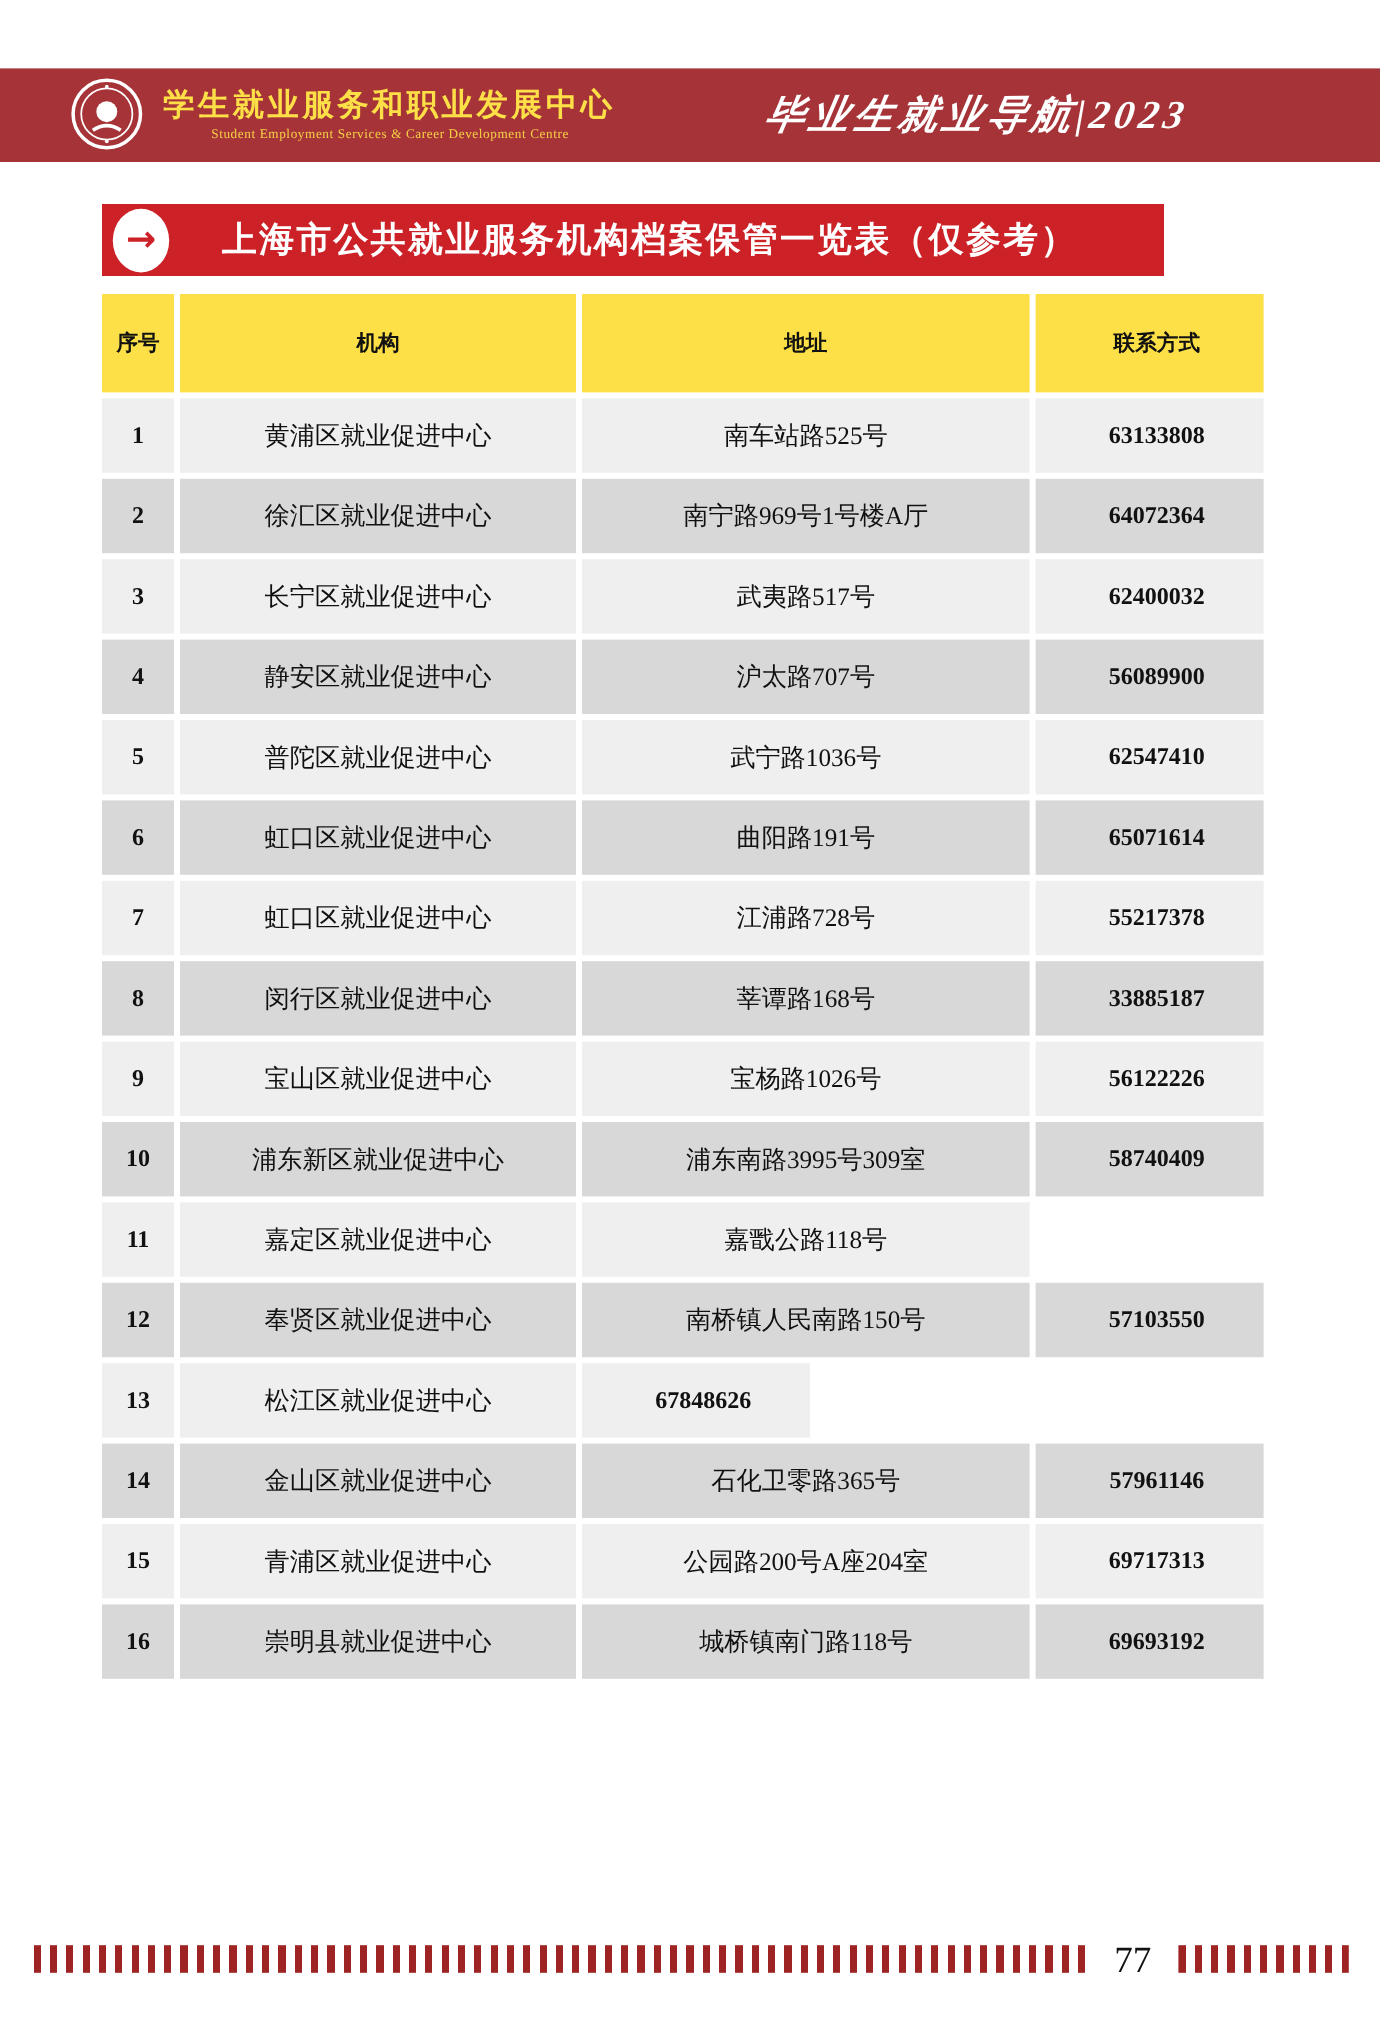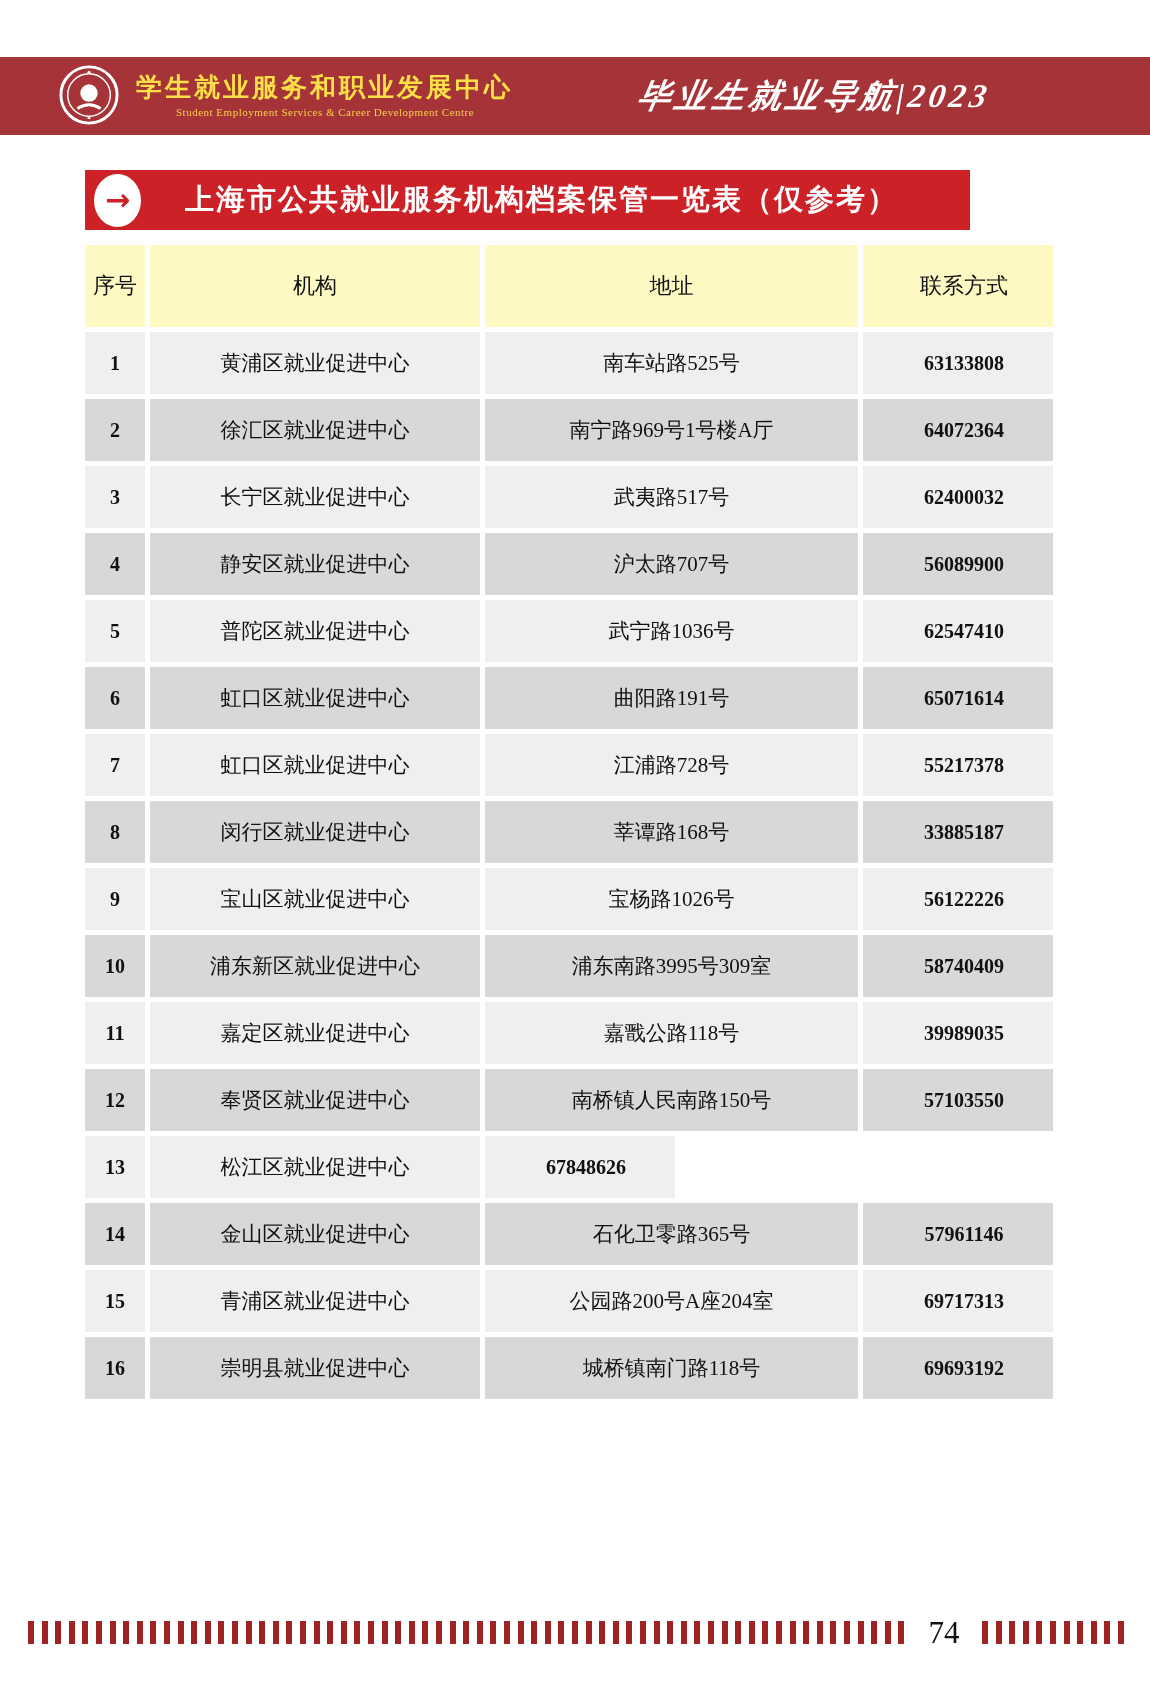--- a/index.html
+++ b/index.html
@@ -26,21 +26,21 @@
     font-family:"Liberation Sans","DejaVu Sans",sans-serif; white-space:nowrap; }
 
   
   .table-wrap { position:absolute; top:245px; left:85px; width:968px; }
   .trow { display:flex; gap:5px; margin-bottom:5px; }
   .cell { display:flex; align-items:center; justify-content:center; text-align:center; }
   .c-no    { width:60px; }
   .c-org   { width:330px; }
   .c-addr  { width:373px; }
   .c-phone { width:190px;padding-left:12px; }
-  .thead .cell { background:#fef9c3; height:82px; font-weight:normal; font-size:22px; color:#111; }
+  .thead .cell { background:#fde047; height:82px; font-weight:bold; font-size:18px; color:#111; }
   .trow.data .cell { height:62px; font-size:21px; color:#111; }
   .trow.data.light .cell { background:#f0efef; }
   .trow.data.dark  .cell { background:#d9d8d8; }
   .trow.data .c-no, .trow.data .c-phone { font-weight:bold; font-size:20px; font-family:"Liberation Serif","DejaVu Serif",serif; }
 
   
   .footer { position:absolute; top:1621px; left:28px; width:1096px; height:23px; display:flex; align-items:center; }
   .bars { height:23px; background:repeating-linear-gradient(90deg,#9d2423 0 6px,rgba(0,0,0,0) 6px 13.6px); }
   .bars-left { width:878px; flex:0 0 878px; }
   .page-no { width:76px; flex:0 0 76px; text-align:center; font-size:31px; color:#111;
@@ -152,21 +152,20 @@
       <div class="cell c-no">10</div>
       <div class="cell c-org">浦东新区就业促进中心</div>
       <div class="cell c-addr">浦东南路3995号309室</div>
       <div class="cell c-phone">58740409</div>
     </div>
 
     <div class="trow data light">
       <div class="cell c-no">11</div>
       <div class="cell c-org">嘉定区就业促进中心</div>
       <div class="cell c-addr">嘉戬公路118号</div>
-      <div class="cell c-phone">39989035</div>
     </div>
 
     <div class="trow data dark">
       <div class="cell c-no">12</div>
       <div class="cell c-org">奉贤区就业促进中心</div>
       <div class="cell c-addr">南桥镇人民南路150号</div>
       <div class="cell c-phone">57103550</div>
     </div>
 
     <div class="trow data light">
@@ -193,17 +192,17 @@
       <div class="cell c-no">16</div>
       <div class="cell c-org">崇明县就业促进中心</div>
       <div class="cell c-addr">城桥镇南门路118号</div>
       <div class="cell c-phone">69693192</div>
     </div>
   </div>
   </div>
 
   <div class="footer">
     <div class="bars bars-left"></div>
-    <div class="page-no">74</div>
+    <div class="page-no">77</div>
     <div class="bars bars-right"></div>
   </div>
 
 </div>
 
 </body></html>

